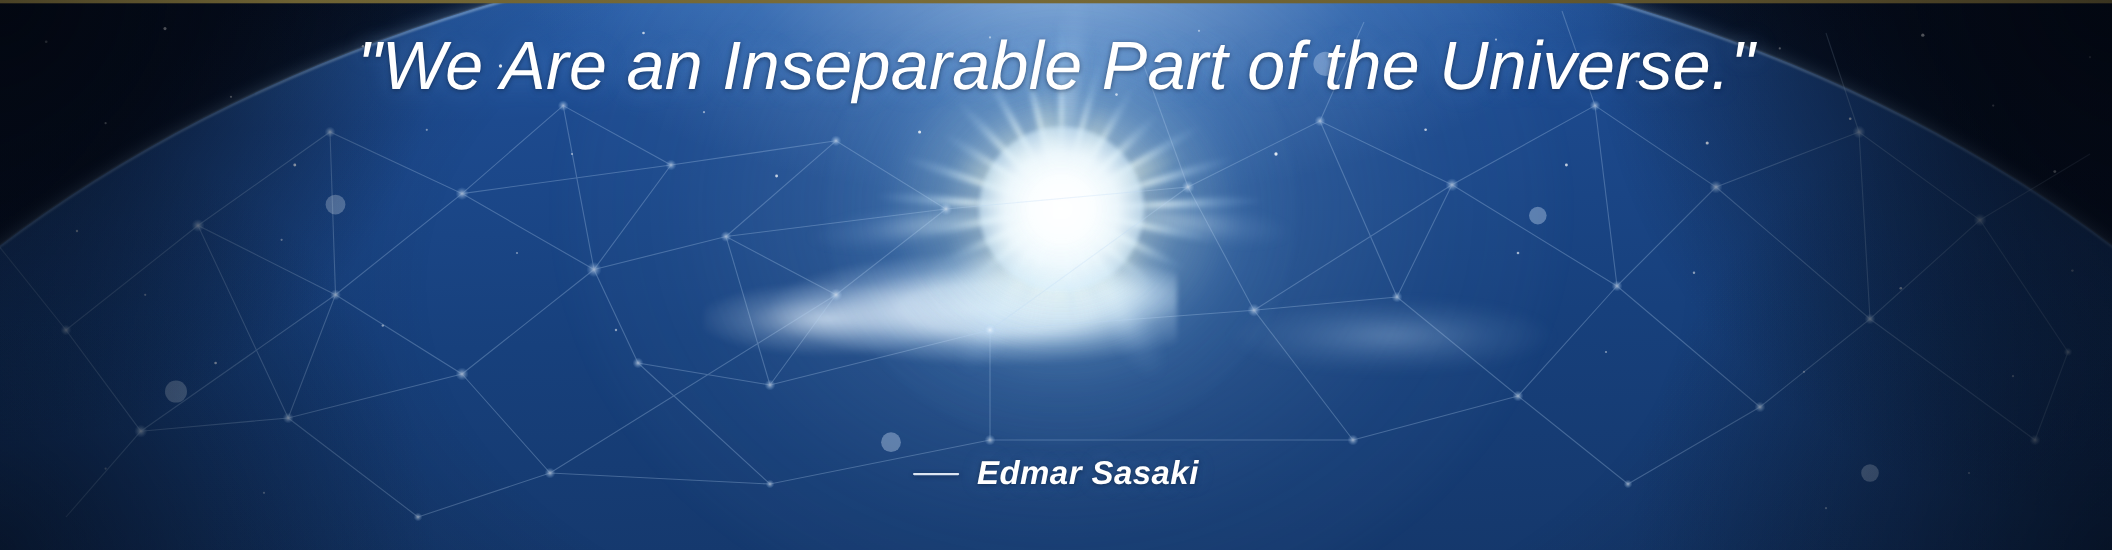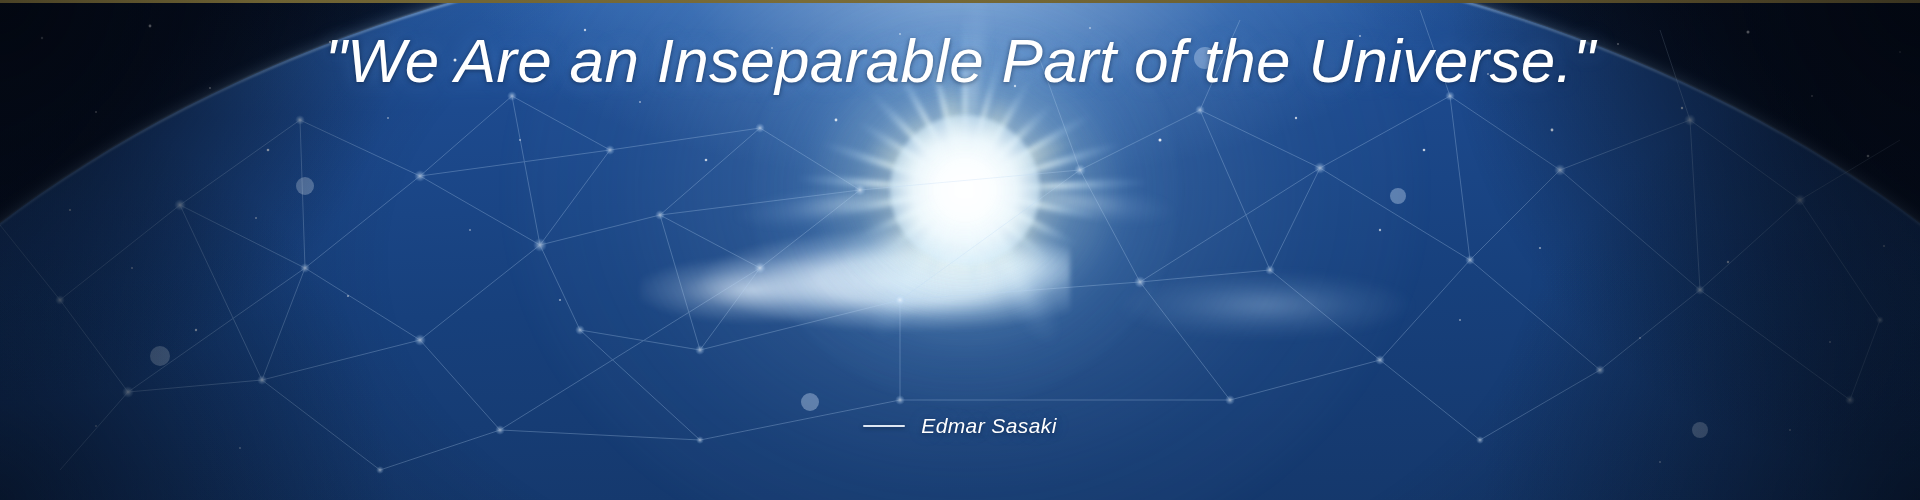--- a/index.html
+++ b/index.html
@@ -131,22 +131,22 @@
     display:flex;align-items:center;justify-content:center;gap:16px;
   }
   #attribution-dash{
     display:inline-block;width:42px;height:2px;
     background:rgba(242,248,255,.90);
     border-radius:1px;
     box-shadow:0 1px 4px rgba(5,20,45,.5);
   }
   #attribution-name{
     font-family:"Liberation Sans",sans-serif;
-    font-style:italic;font-weight:400;
-    font-size:21px;letter-spacing:.4px;
+    font-style:italic;font-weight:700;
+    font-size:30px;letter-spacing:.4px;
     color:#ffffff;
     text-shadow:0 1px 5px rgba(5,20,45,.6), 0 0 16px rgba(120,175,240,.25);
     white-space:nowrap;
   }
 </style>
 </head>
 <body>
 
 <div id="banner">
 

